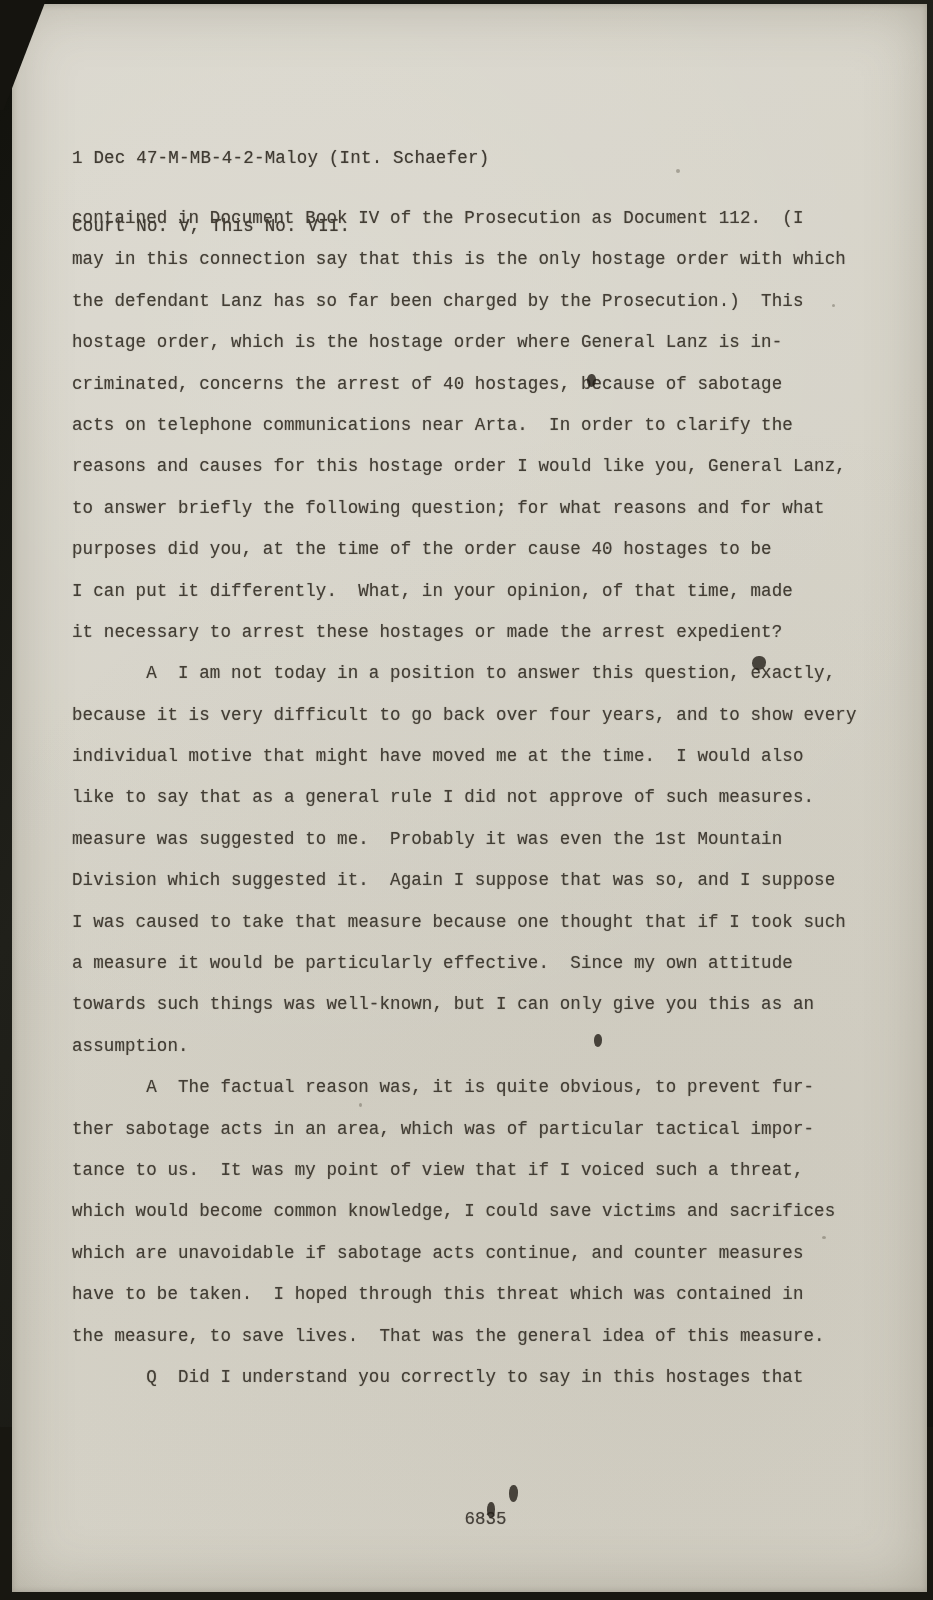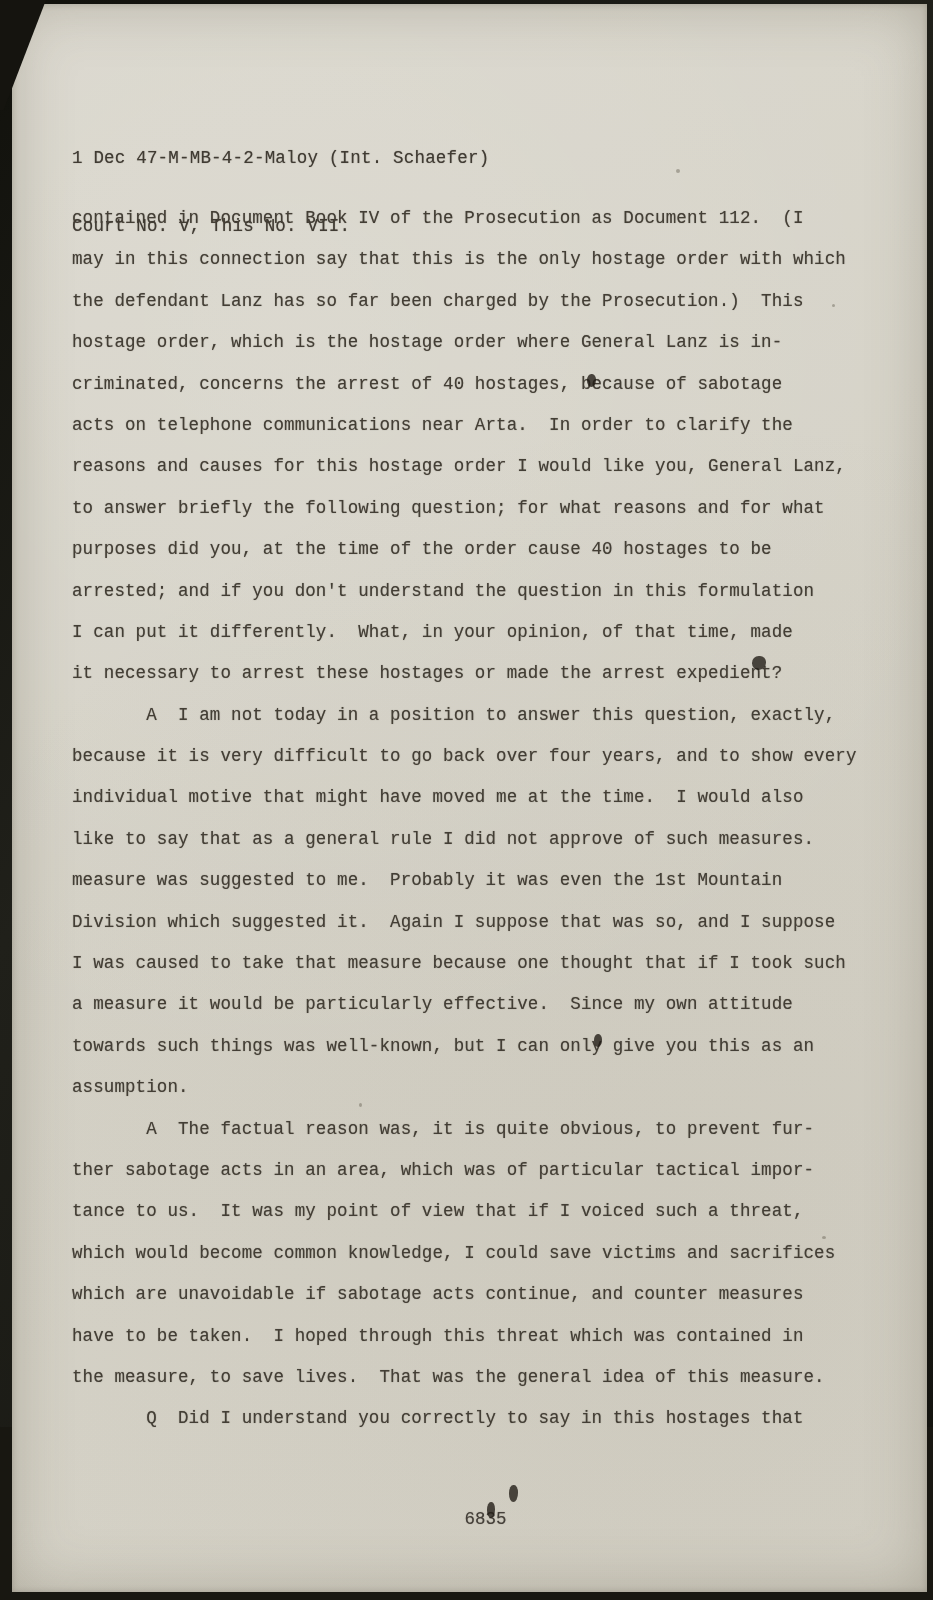--- a/index.html
+++ b/index.html
@@ -102,21 +102,20 @@
     <div class="body-text">
         <div class="tline">contained in Document Book IV of the Prosecution as Document 112.  (I</div>
         <div class="tline">may in this connection say that this is the only hostage order with which</div>
         <div class="tline">the defendant Lanz has so far been charged by the Prosecution.)  This</div>
         <div class="tline">hostage order, which is the hostage order where General Lanz is in-</div>
         <div class="tline">criminated, concerns the arrest of 40 hostages, because of sabotage</div>
         <div class="tline">acts on telephone communications near Arta.  In order to clarify the</div>
         <div class="tline">reasons and causes for this hostage order I would like you, General Lanz,</div>
         <div class="tline">to answer briefly the following question; for what reasons and for what</div>
         <div class="tline">purposes did you, at the time of the order cause 40 hostages to be</div>
-        <div class="tline">arrested; and if you don't understand the question in this formulation</div>
         <div class="tline">I can put it differently.  What, in your opinion, of that time, made</div>
         <div class="tline">it necessary to arrest these hostages or made the arrest expedient?</div>
         <div class="tline">       A  I am not today in a position to answer this question, exactly,</div>
         <div class="tline">because it is very difficult to go back over four years, and to show every</div>
         <div class="tline">individual motive that might have moved me at the time.  I would also</div>
         <div class="tline">like to say that as a general rule I did not approve of such measures.</div>
         <div class="tline">measure was suggested to me.  Probably it was even the 1st Mountain</div>
         <div class="tline">Division which suggested it.  Again I suppose that was so, and I suppose</div>
         <div class="tline">I was caused to take that measure because one thought that if I took such</div>
         <div class="tline">a measure it would be particularly effective.  Since my own attitude</div>

